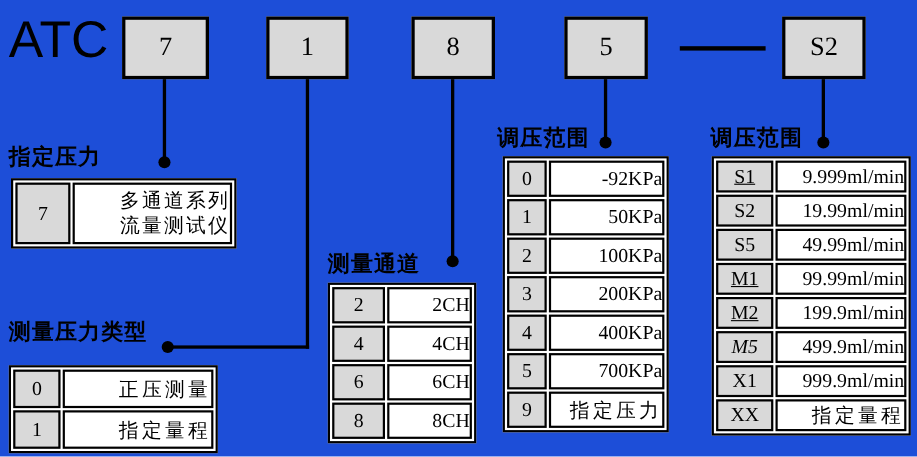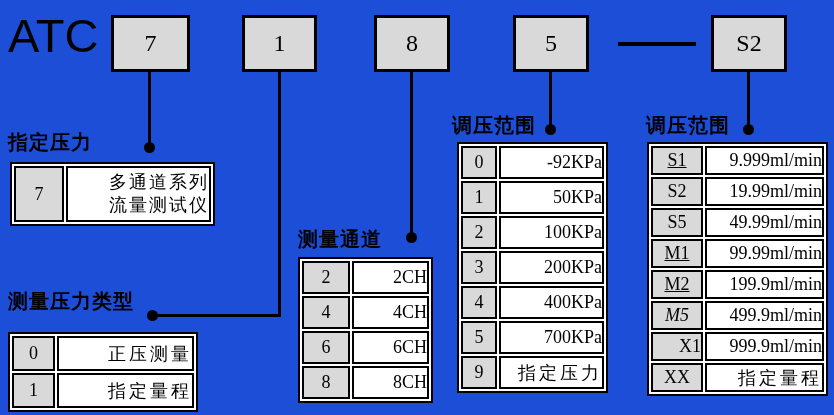--- a/index.html
+++ b/index.html
@@ -215,21 +215,21 @@
     </tr>
     <tr>
       <td class="key" style="height:25px;text-decoration:underline;">M2</td>
       <td class="val">199.9ml/min</td>
     </tr>
     <tr>
       <td class="key" style="height:25px;font-style:italic;">M5</td>
       <td class="val">499.9ml/min</td>
     </tr>
     <tr>
-      <td class="key" style="height:25px;text-align:right;">X1</td>
+      <td class="key" style="height:25px;">X1</td>
       <td class="val">999.9ml/min</td>
     </tr>
     <tr>
       <td class="key" style="height:25px;">XX</td>
       <td class="val cjk">指定量程</td>
     </tr>
   </tbody>
     </table>
 
 </div>

